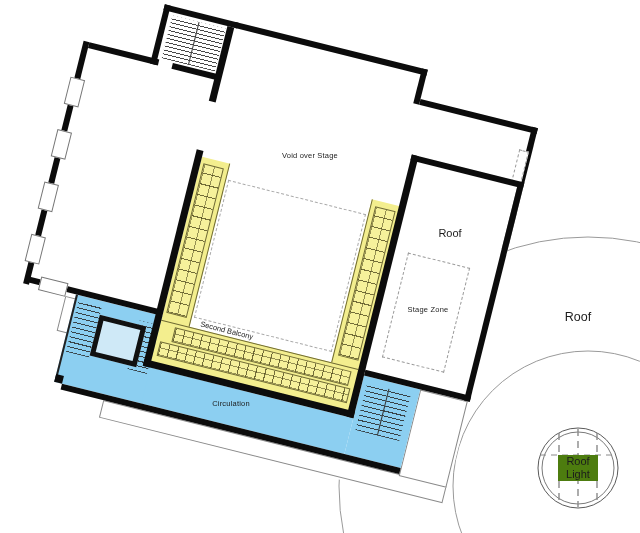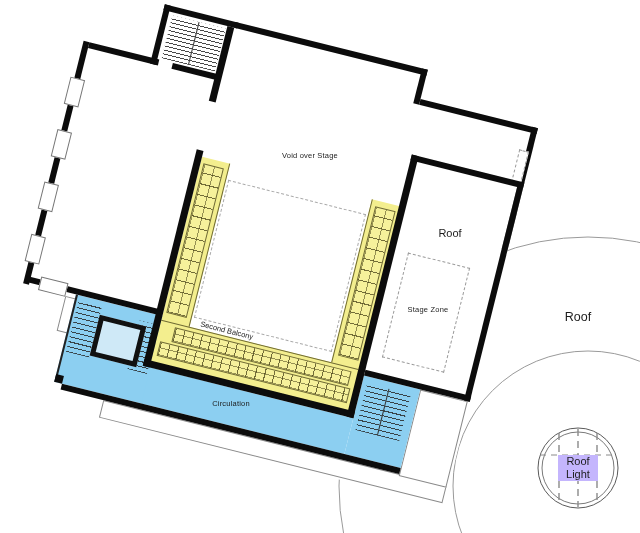--- a/index.html
+++ b/index.html
@@ -22,21 +22,21 @@
      background-image:repeating-linear-gradient(90deg, rgba(70,64,22,.75) 0 1px, transparent 1px 9px),
                       repeating-linear-gradient(0deg, rgba(70,64,22,.55) 0 1px, transparent 1px 7px);}
   .treads{background-image:repeating-linear-gradient(0deg, rgba(40,40,40,.85) 0 1px, transparent 1px 5px);}
   .treads4{background-image:repeating-linear-gradient(0deg, rgba(40,40,40,.85) 0 1px, transparent 1px 4px);}
   .dashed{border:1px dashed #9a9a9a;background:transparent;}
   .lbl{position:absolute;color:#1c1c1c;text-align:center;z-index:10;}
   .lbl.small{font-size:7.5px;letter-spacing:.2px;}
   .lbl.med{font-size:11px;}
   .lbl.big{font-size:12.5px;}
   #lbl-second-balcony{position:absolute;font-size:7.5px;color:#1c1c1c;text-align:center;}
-  #lbl-roof-light{line-height:1.2;background:#c4b5fd;}
+  #lbl-roof-light{line-height:1.2;background:#4d7c0f;}
   .overlay-labels{position:absolute;left:0;top:0;width:640px;height:533px;z-index:10;pointer-events:none;}
 </style>
 </head>
 <body>
 
 <div id="canvas">
 
   <svg id="arcs" width="640" height="533">
     <circle cx="588" cy="486" r="249" fill="none" stroke="#9a9a9a" stroke-width="1"></circle>
     <circle cx="588" cy="486" r="135" fill="none" stroke="#9a9a9a" stroke-width="1"></circle>

